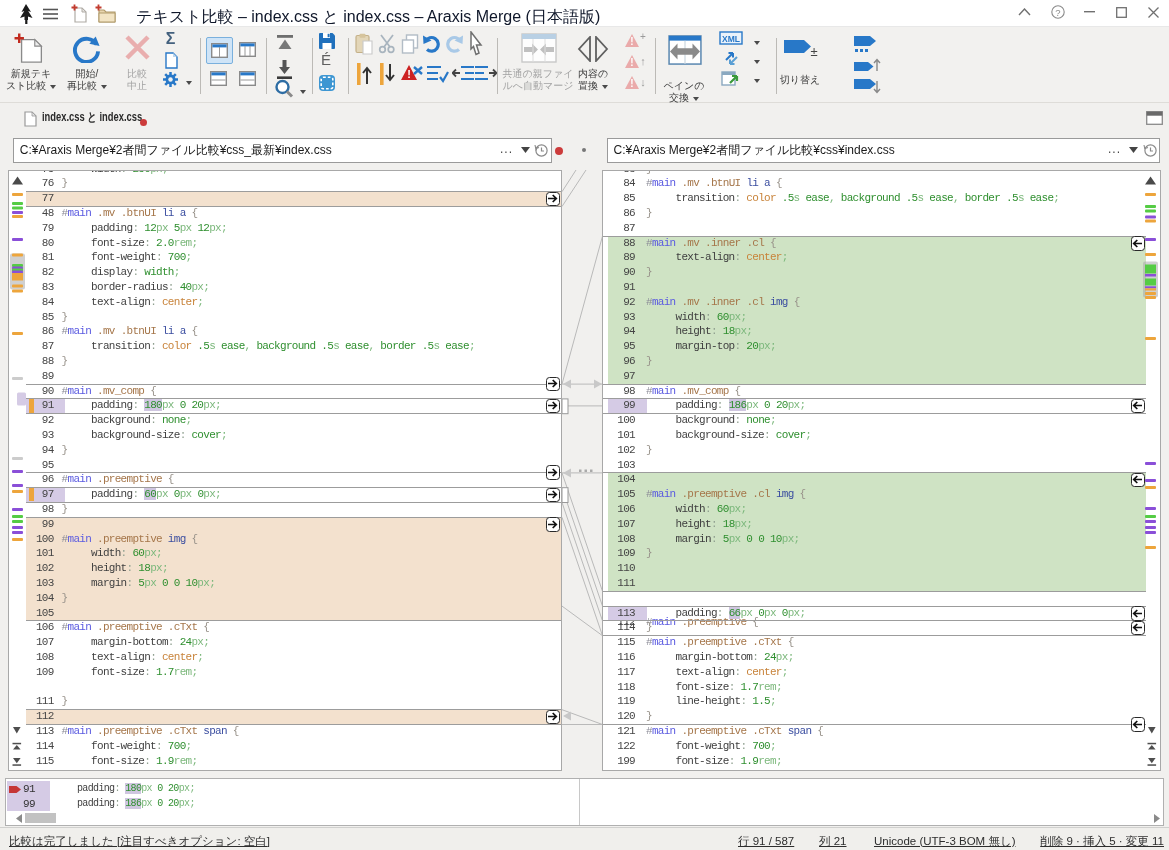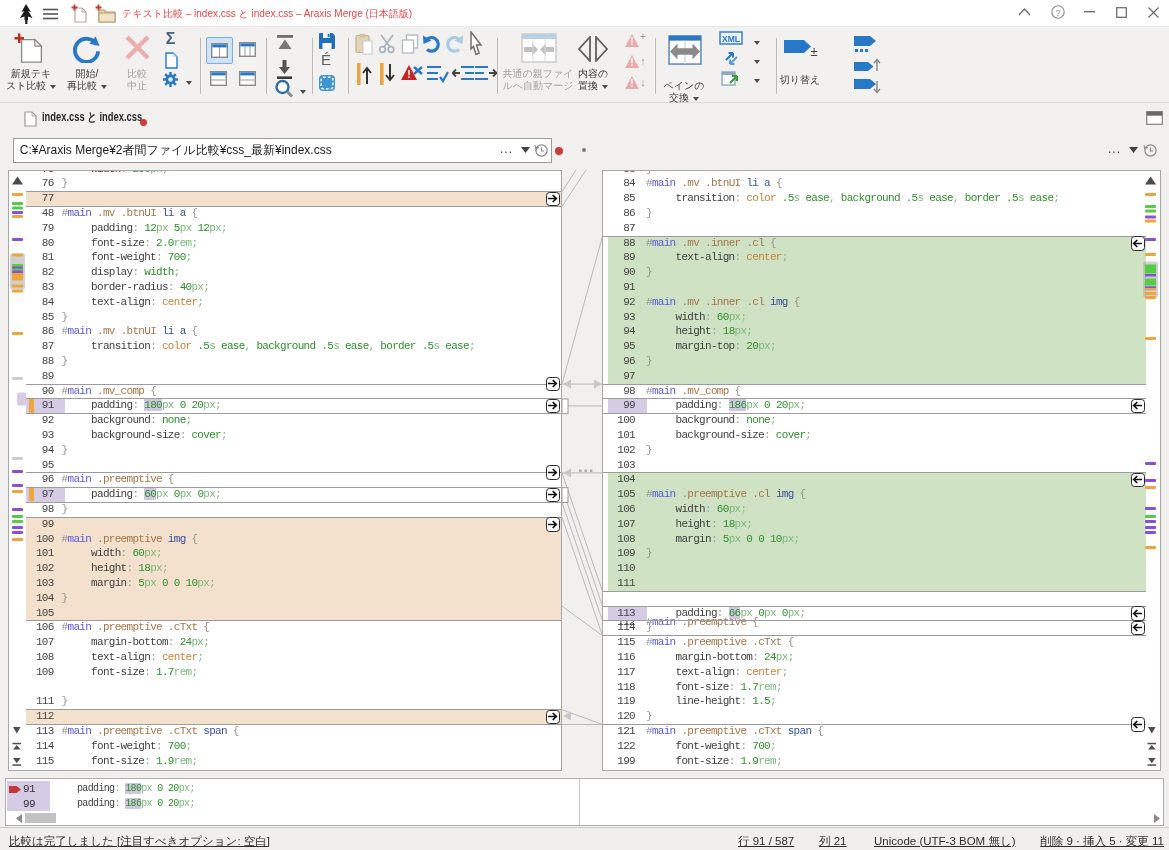--- a/index.html
+++ b/index.html
@@ -61,21 +61,21 @@
 <svg class="abs" style="left:71px;top:4px" width="18" height="20" viewBox="0 0 18 20">
  <path d="M4 4 h7 l4 4 v10 h-11 z" fill="#fff" stroke="#b0aca6" stroke-width="1.2"></path>
  <path d="M11 4 l4 4 h-4 z" fill="#e8e6e2" stroke="#b0aca6" stroke-width="1"></path>
  <path d="M3.5 0.5 v6 M0.5 3.5 h6" stroke="#c23b2e" stroke-width="1.8"></path>
 </svg>
 <svg class="abs" style="left:95px;top:4px" width="21" height="20" viewBox="0 0 21 20">
  <path d="M4 6 h5 l2 2 h9 v10 h-16 z" fill="#e8d5ae" stroke="#b09a6a" stroke-width="1.2"></path>
  <path d="M4 9 h16 v9 h-16 z" fill="#f2e4c4" stroke="#b09a6a" stroke-width="1"></path>
  <path d="M3.5 0.5 v6 M0.5 3.5 h6" stroke="#c23b2e" stroke-width="1.8"></path>
 </svg>
-<div class="abs" style="left:122px;top:6.5px;font-size:10px;color:#ef4444">テキスト比較 – index.css と index.css – Araxis Merge (日本語版)</div>
+<div class="abs" style="left:136px;top:6.5px;font-size:16px;color:#0f172a">テキスト比較 – index.css と index.css – Araxis Merge (日本語版)</div>
 <svg class="abs" style="left:1018px;top:8px" width="13" height="8">
       <path d="M1 7 L6.5 1 L12 7" stroke="#707070" stroke-width="1.4" fill="none"></path>
     </svg>
 <svg class="abs" style="left:1051px;top:5px" width="14" height="14">
       <circle cx="7" cy="7" r="6.2" stroke="#8a8a8a" stroke-width="1.1" fill="none"></circle>
       <text x="7" y="10.5" font-size="9.5" fill="#8a8a8a" text-anchor="middle">?</text>
     </svg>
 <svg class="abs" style="left:1084px;top:11px" width="11" height="2">
       <rect width="11" height="1.4" fill="#707070"></rect>
     </svg>
@@ -360,20 +360,21 @@
       <polygon points="0,0 9,0 4.5,6" fill="#444"></polygon>
     </svg>
 <svg class="abs" style="left:533.5px;top:15px" width="14" height="14" viewBox="0 0 14 14">
       <circle cx="7.5" cy="7.5" r="5.6" fill="none" stroke="#8a8a8a" stroke-width="1.2"></circle>
       <path d="M7.5 4.5 V8 H10" stroke="#8a8a8a" stroke-width="1.2" fill="none"></path>
       <path d="M2 7.5 A 5.6 5.6 0 0 1 4 3.5" fill="none" stroke="#8a8a8a" stroke-width="1.2"></path>
       <path d="M1 2 L1.8 5.5 L5 4.5" fill="none" stroke="#8a8a8a" stroke-width="1.1"></path>
     </svg>
 <div class="abs" style="left:554.7px;top:18.5px;width:8px;height:8px;border-radius:50%;background:#cc3b3b"></div>
 <div class="abs" style="left:581.6px;top:19.8px;width:4.5px;height:4.5px;border-radius:50%;background:#777"></div>
+<div class="pathbox" style="left:606.5px;width:553.8px">C:¥Araxis Merge¥2者間ファイル比較¥css¥index.css</div>
 <div class="abs" style="left:1108px;top:14px;font-size:12px;color:#444;letter-spacing:1px">...</div>
 <svg class="abs" style="left:1129px;top:19px" width="9" height="6">
       <polygon points="0,0 9,0 4.5,6" fill="#444"></polygon>
     </svg>
 <svg class="abs" style="left:1142.5px;top:15px" width="14" height="14" viewBox="0 0 14 14">
       <circle cx="7.5" cy="7.5" r="5.6" fill="none" stroke="#8a8a8a" stroke-width="1.2"></circle>
       <path d="M7.5 4.5 V8 H10" stroke="#8a8a8a" stroke-width="1.2" fill="none"></path>
       <path d="M1 2 L1.8 5.5 L5 4.5" fill="none" stroke="#8a8a8a" stroke-width="1.1"></path>
     </svg>
 </div>

